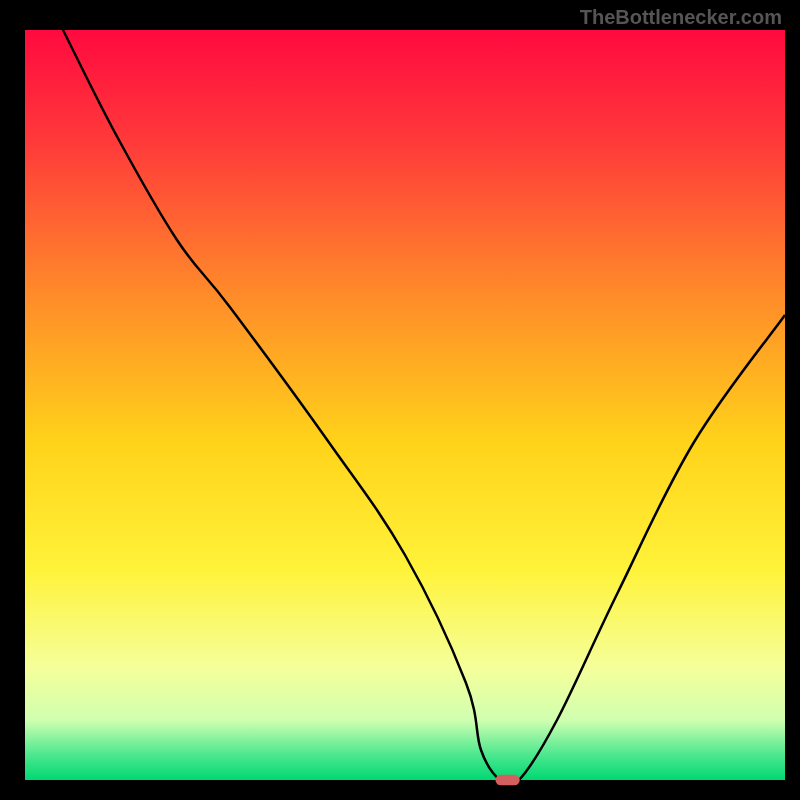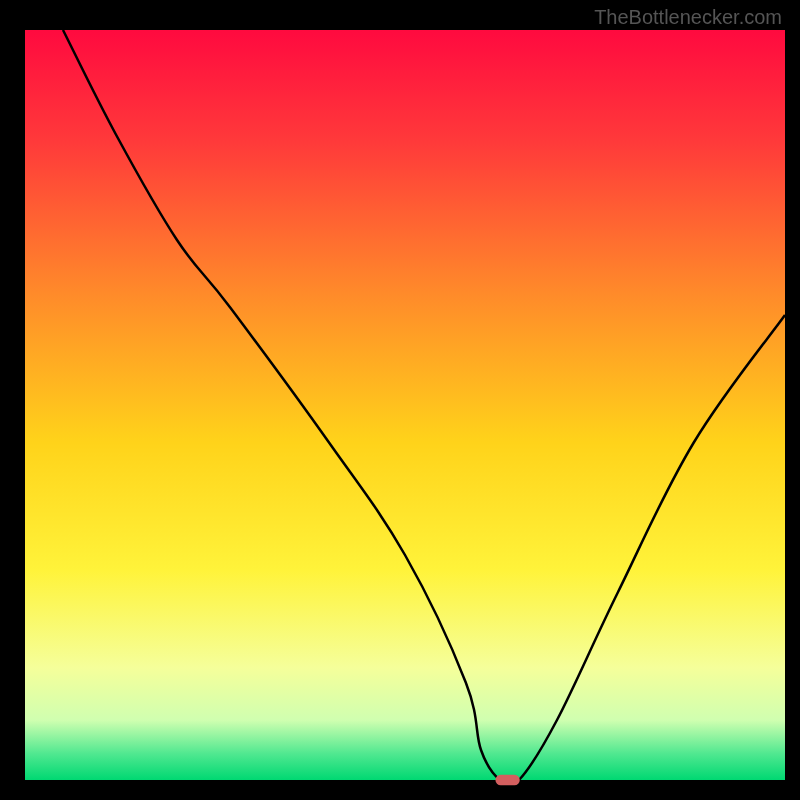--- a/index.html
+++ b/index.html
@@ -17,21 +17,21 @@
     left: 0;
     width: 800px;
     height: 800px;
   }
   .watermark {
     position: absolute;
     top: 6px;
     right: 18px;
     color: #555;
     font-size: 20px;
-    font-weight: normal;
+    font-weight: bold;
     z-index: 10;
   }
   svg {
     display: block;
   }
 </style>
 </head>
 <body>
 
 <div class="chart-container">

